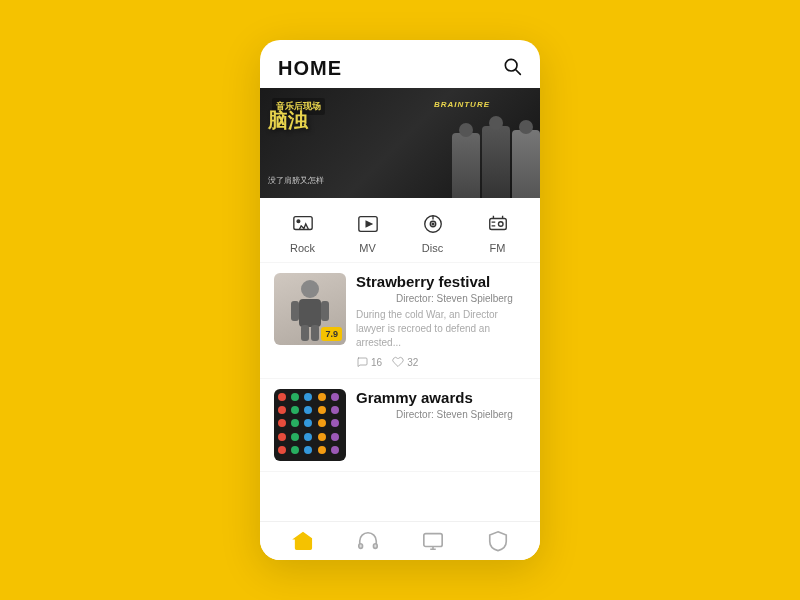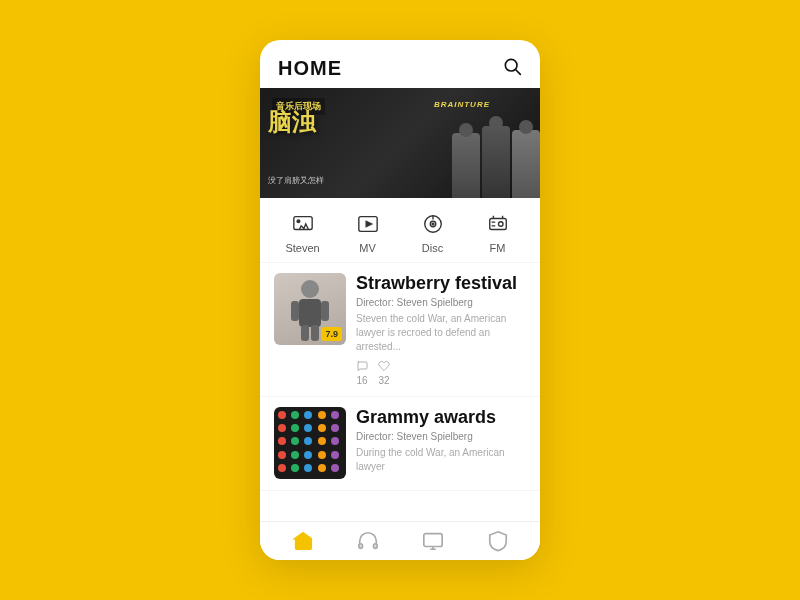--- a/index.html
+++ b/index.html
@@ -92,21 +92,21 @@
       color: #e8d44d;
       font-weight: 700;
       background: rgba(0,0,0,0.3);
       padding: 2px 4px;
       border-radius: 2px;
     }
     .banner-title-cn {
       position: absolute;
       top: 22px;
       left: 8px;
-      font-size: 24px;
+      font-size: 20px;
       font-weight: 900;
       color: #e8d44d;
       line-height: 1;
       text-shadow: 2px 2px 4px rgba(0,0,0,0.5);
     }
     .banner-subtitle-cn {
       position: absolute;
       bottom: 12px;
       left: 8px;
       font-size: 8px;
@@ -217,47 +217,47 @@
       color: #333;
       font-size: 9px;
       font-weight: 700;
       padding: 2px 4px;
       border-radius: 3px;
     }
     .content-info {
       flex: 1;
     }
     .content-title {
-      font-size: 18px;
+      font-size: 15px;
       font-weight: 600;
       color: #111;
       margin-bottom: 3px;
     }
     .content-director {
       font-size: 10px;
       color: #888;
       margin-bottom: 4px;
+      margin-left: 40px;
     }
     .content-desc {
       font-size: 10px;
       color: #aaa;
       line-height: 1.4;
       margin-bottom: 6px;
     }
     .content-stats {
       display: flex;
       gap: 10px;
     }
     .stat-item {
       display: flex;
       align-items: center;
       gap: 3px;
       font-size: 10px;
       color: #999;
-      flex-direction: column;
     }
     .stat-item svg {
       width: 12px;
       height: 12px;
     }
     
     .thumb-grammy {
       width: 100%;
       height: 100%;
       background: #1a1a1a;
@@ -327,21 +327,21 @@
 
   <div class="quick-icons">
     <div class="quick-item">
       <div class="quick-icon-box">
         <svg viewBox="0 0 24 24" fill="none" stroke="#333" stroke-width="1.5">
           <rect x="2" y="4" width="20" height="14" rx="2"></rect>
           <path d="M8 18l2-4 3 3 2-5 3 6"></path>
           <circle cx="7" cy="9" r="1.5" fill="#333"></circle>
         </svg>
       </div>
-      <span class="quick-label">Steven</span>
+      <span class="quick-label">Rock</span>
     </div>
     <div class="quick-item">
       <div class="quick-icon-box">
         <svg viewBox="0 0 24 24" fill="none" stroke="#333" stroke-width="1.5">
           <rect x="2" y="4" width="20" height="16" rx="2"></rect>
           <polygon points="10,9 10,15 16,12" fill="#333"></polygon>
         </svg>
       </div>
       <span class="quick-label">MV</span>
     </div>
@@ -387,21 +387,21 @@
           </svg>
         </div>
         <span class="rating-badge">7.9</span>
       </div>
       <div class="content-info">
         <div class="content-title">Strawberry festival</div>
         <div class="content-director">
           <span>Director:</span>
           <span>Steven Spielberg</span>
         </div>
-        <div class="content-desc">Steven the cold War, an American lawyer is recroed to defend an arrested...</div>
+        <div class="content-desc">During the cold War, an Director lawyer is recroed to defend an arrested...</div>
         <div class="content-stats">
           <div class="stat-item">
             <svg viewBox="0 0 24 24" fill="none" stroke="#999" stroke-width="1.5">
               <path d="M4 4h16a2 2 0 012 2v10a2 2 0 01-2 2H8l-4 3V6a2 2 0 012-2z"></path>
             </svg>
             <span>16</span>
           </div>
           <div class="stat-item">
             <svg viewBox="0 0 24 24" fill="none" stroke="#999" stroke-width="1.5">
               <path d="M20.8 4.6a5.5 5.5 0 00-7.8 0L12 5.6l-1-1a5.5 5.5 0 00-7.8 7.8l1 1L12 21l7.8-7.8 1-1a5.5 5.5 0 000-7.6z"></path>
@@ -441,21 +441,20 @@
             <div class="dot" style="background: rgb(243, 156, 18);"></div>
             <div class="dot" style="background: rgb(155, 89, 182);"></div>
           </div>
       </div>
       <div class="content-info">
         <div class="content-title">Grammy awards</div>
         <div class="content-director">
           <span>Director:</span>
           <span>Steven Spielberg</span>
         </div>
-        <div class="content-desc">During the cold War, an American lawyer</div>
       </div>
     </div>
   </div>
 
   <div class="bottom-nav">
     <div class="nav-item active">
       <svg viewBox="0 0 24 24" fill="none">
         <path d="M3 9.5L12 3l9 6.5V20a1 1 0 01-1 1H5a1 1 0 01-1-1V9.5z" stroke="#F5C200" stroke-width="1.8" fill="#FFF9E6"></path>
         <rect x="9" y="14" width="6" height="7" rx="1" fill="#F5C200"></rect>
       </svg>

